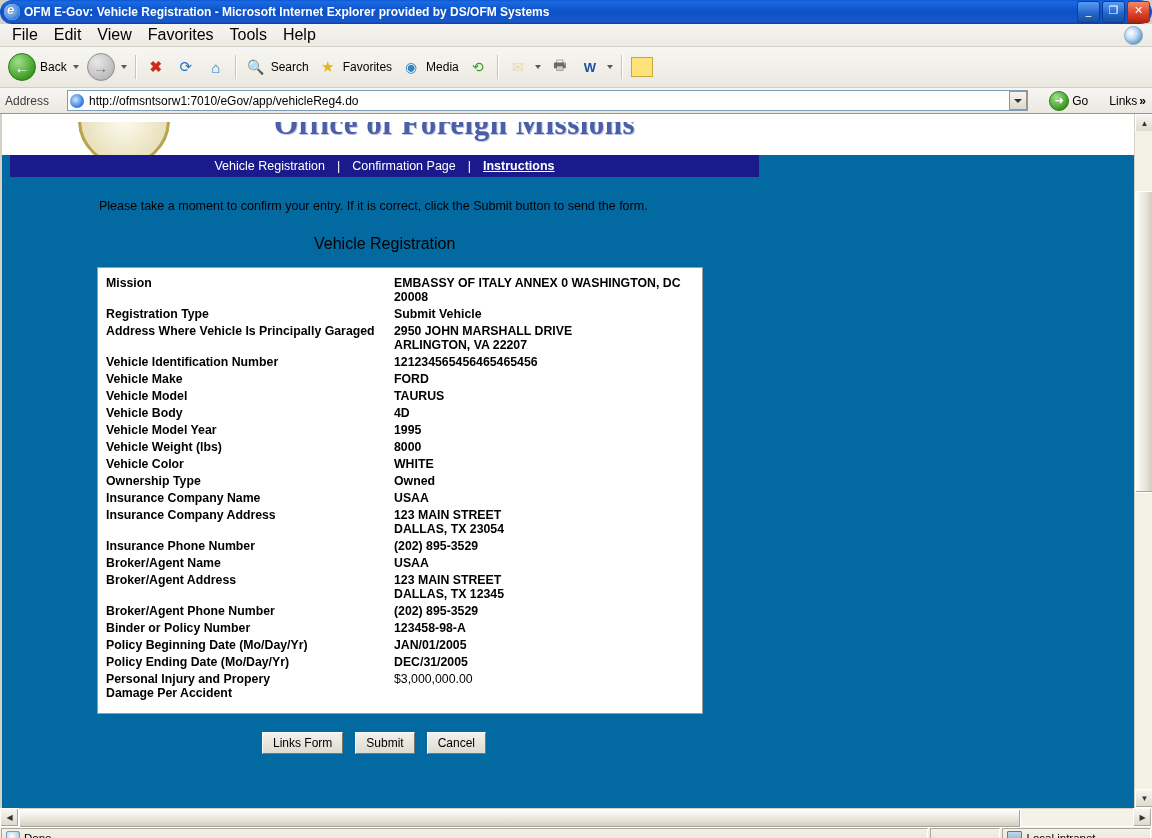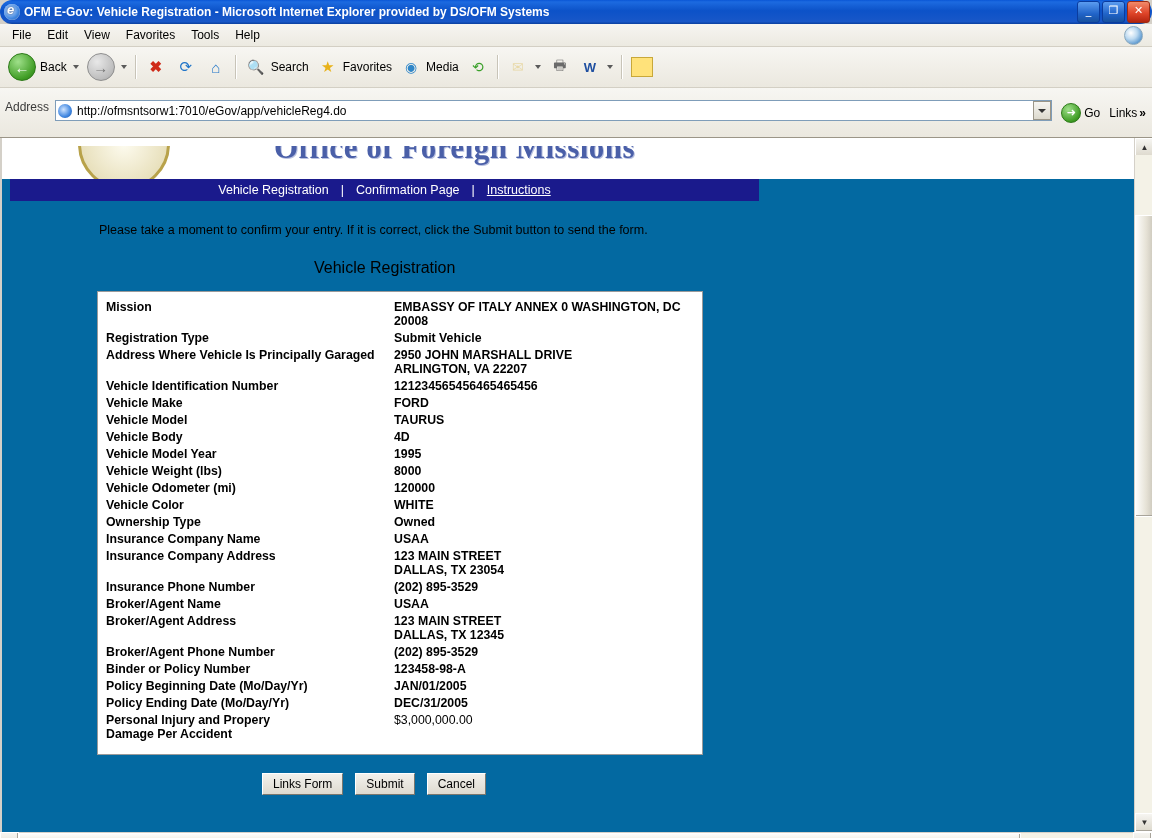--- a/index.html
+++ b/index.html
@@ -74,21 +74,21 @@
     height: 22px;
     background: linear-gradient(to bottom, #f6f5f1, #eceae1);
     border-bottom: 1px solid #d3cfc4;
     display: flex;
     align-items: center;
     padding-left: 4px;
     position: relative;
   }
   .menubar .mi {
     padding: 2px 8px;
-    font-size: 12px;
+    font-size: 16px;
     color: #000;
   }
   .menubar .logo-right {
     position: absolute;
     right: 6px; top: 1px;
     width: 26px; height: 20px;
     display: flex; align-items: center; justify-content: center;
   }
   .flagball {
     width: 17px; height: 17px; border-radius: 50%;
@@ -151,22 +151,23 @@
   .ico-print { color:#6a6a6a; font-size: 14px;}
   .ico-word { color:#1f4fa0; font-weight: bold; font-size: 13px;}
   .ico-note { background:#ffe27a; border:1px solid #c8a83a; width:20px;height:18px;}
 
   
   .addrbar {
     height: 25px;
     background: linear-gradient(to bottom, #f7f6f2, #ebe8df);
     border-bottom: 1px solid #9b9587;
     display: flex;
-    padding: 12px 2px;
-    gap: 3px;
+    align-items: center;
+    padding: 0 2px;
+    gap: 15px;
   }
   .addrbar .lbl { font-size: 12px; color: #3a3a3a; padding: 0 3px; }
   .addr-field {
     flex: 1;
     height: 19px;
     background: #fff;
     border: 1px solid #7f9db9;
     display: flex;
     align-items: center;
     padding-left: 2px;
@@ -264,21 +265,21 @@
     height: 22px;
     background: #1a1a8c;
     color: #fff;
     display: flex;
     align-items: center;
     justify-content: center;
     gap: 12px;
     font-size: 12.5px;
   }
   .navbar a { color: #fff; text-decoration: none; }
-  .navbar a.active { text-decoration: underline; }
+  .navbar a.active { text-decoration: underline; font-weight: bold; }
   .navbar .divider { color: #fff; }
 
   .intro {
     margin: 22px 0 0 97px;
     font-size: 12.5px;
     color: #000;
   }
   .form-title {
     margin-top: 22px;
     text-align: left;
@@ -567,24 +568,20 @@
           </tr>
           <tr>
             <td class="lbl-col">Vehicle Model Year</td>
             <td class="val-col">1995</td>
           </tr>
           <tr>
             <td class="lbl-col">Vehicle Weight (lbs)</td>
             <td class="val-col">8000</td>
           </tr>
           <tr>
-            <td class="lbl-col">Vehicle Odometer (mi)</td>
-            <td class="val-col">120000</td>
-          </tr>
-          <tr>
             <td class="lbl-col">Vehicle Color</td>
             <td class="val-col">WHITE</td>
           </tr>
           <tr>
             <td class="lbl-col">Ownership Type</td>
             <td class="val-col">Owned</td>
           </tr>
           <tr>
             <td class="lbl-col">Insurance Company Name</td>
             <td class="val-col">USAA</td>

